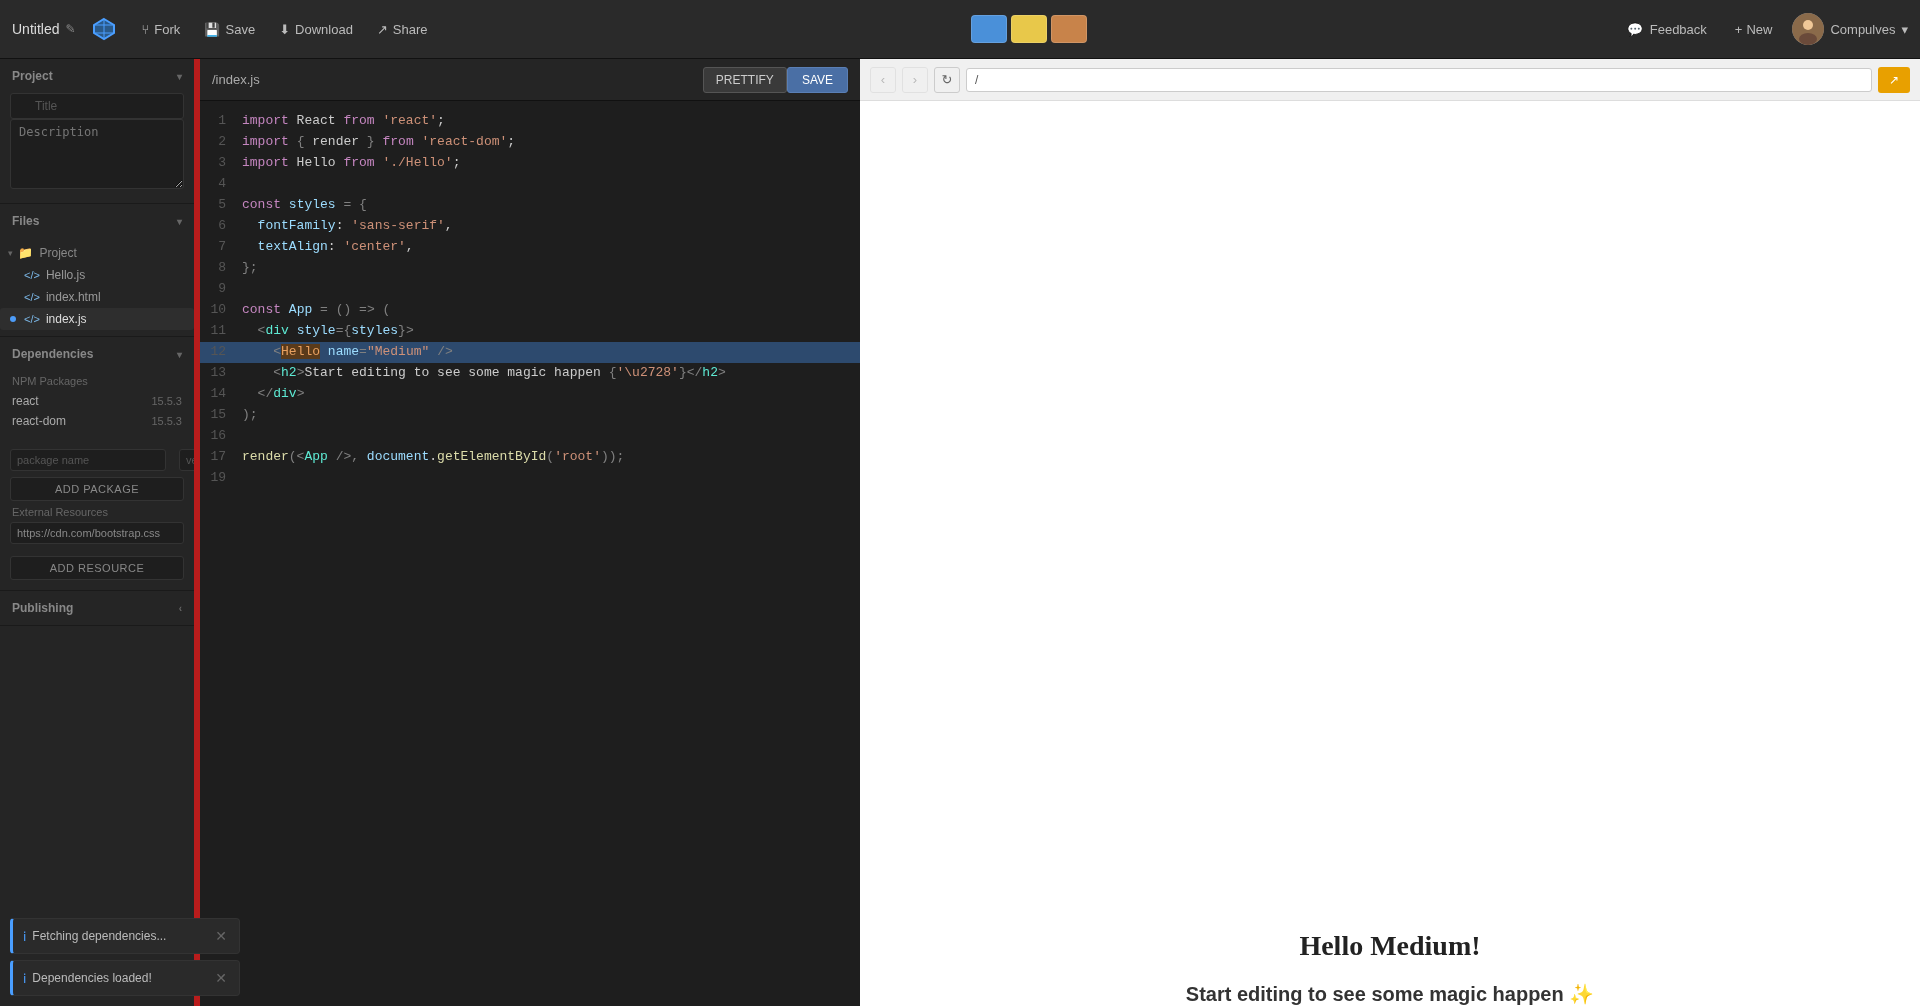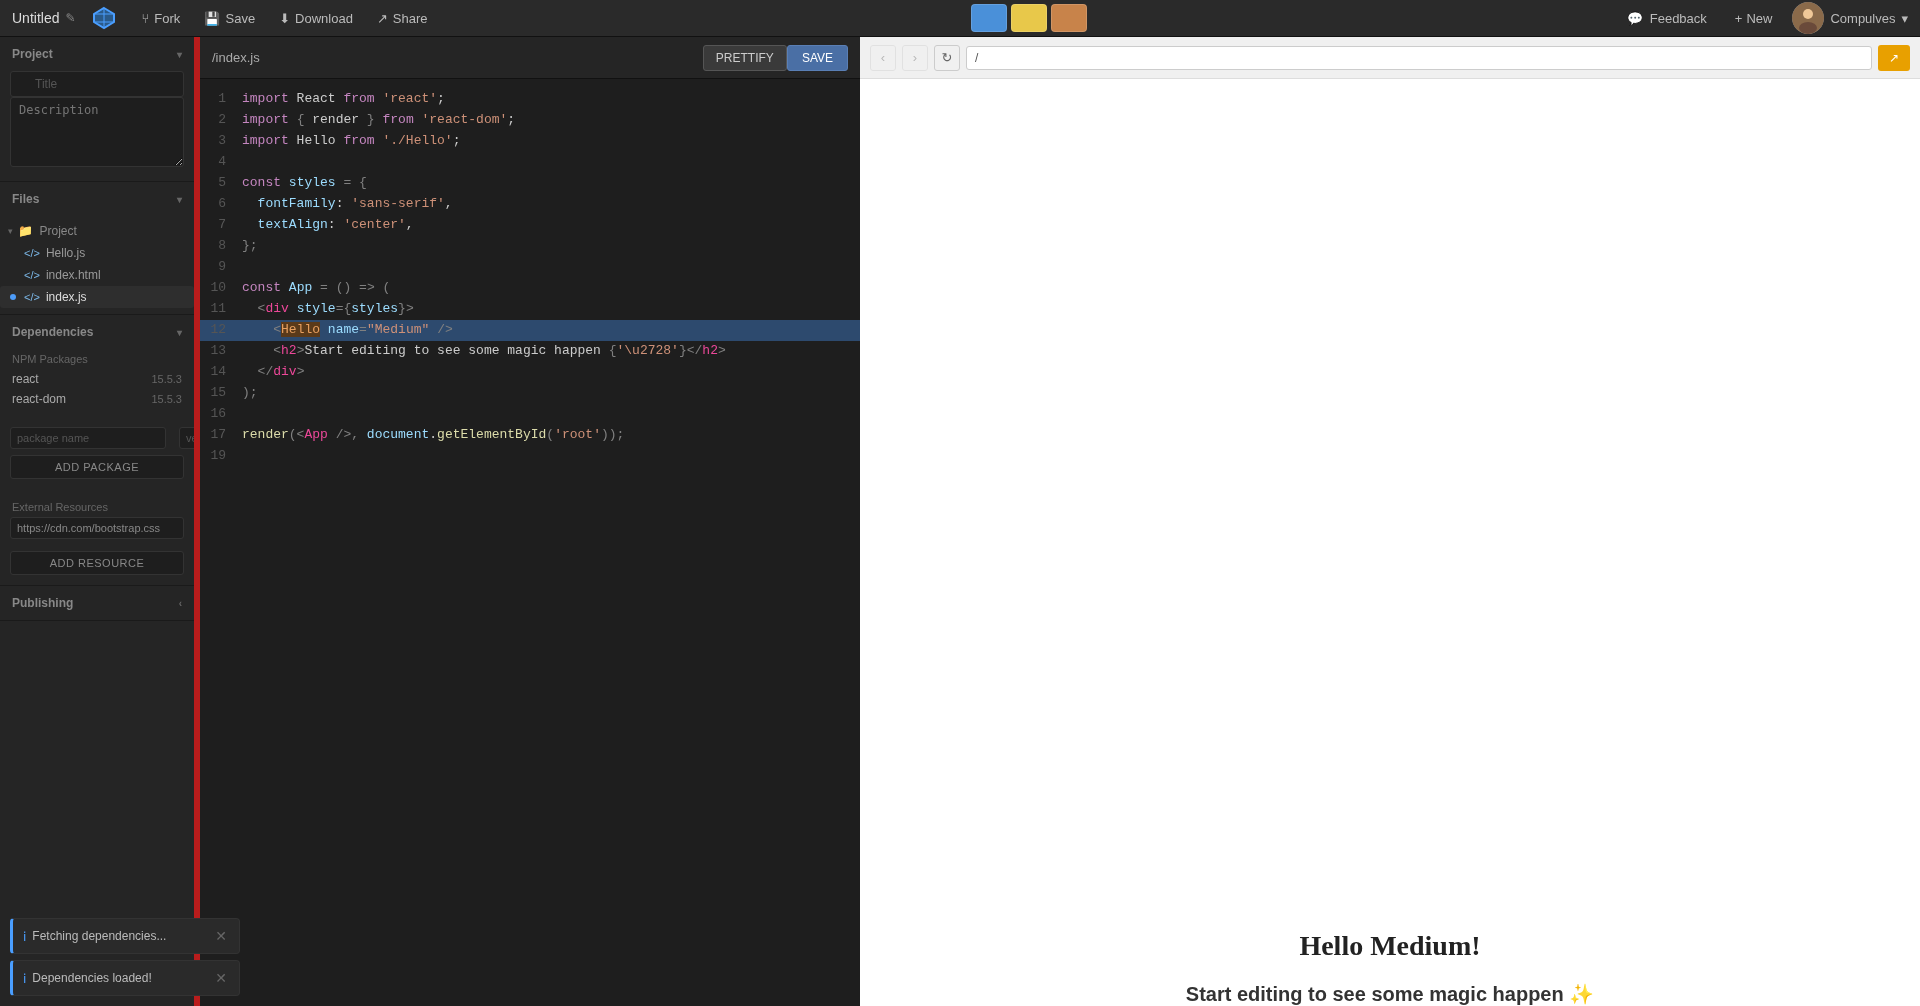--- a/index.html
+++ b/index.html
@@ -1,19 +1,19 @@
 <!DOCTYPE html>
 <html><head>
   <meta charset="utf-8">
   <style>
     * { box-sizing: border-box; margin: 0; padding: 0; }
     body { font-family: -apple-system, BlinkMacSystemFont, 'Segoe UI', sans-serif; background: #1a1a1a; color: #ccc; height: 1006px; overflow: hidden; display: flex; flex-direction: column; }
 
     
-    .topbar { display: flex; align-items: center; background: #2a2a2a; height: 37px; padding: 0 12px; gap: 12px; border-bottom: 1px solid #111; flex-shrink: 0; }
+    .topbar { display: flex; align-items: center; background: #2a2a2a; height: 59px; padding: 0 12px; gap: 12px; border-bottom: 1px solid #111; flex-shrink: 0; }
     .topbar-title { color: #ddd; font-size: 14px; font-weight: 500; display: flex; align-items: center; gap: 6px; }
     .topbar-title .edit-icon { color: #888; font-size: 12px; cursor: pointer; }
     .topbar-logo { display: flex; align-items: center; justify-content: center; width: 32px; height: 32px; }
     .topbar-logo svg { width: 24px; height: 24px; }
     .topbar-actions { display: flex; align-items: center; gap: 4px; }
     .topbar-btn { background: transparent; border: none; color: #bbb; font-size: 13px; cursor: pointer; padding: 5px 10px; display: flex; align-items: center; gap: 5px; border-radius: 4px; }
     .topbar-spacer { flex: 1; }
     .color-swatches { display: flex; gap: 4px; align-items: center; }
     .swatch { width: 36px; height: 28px; border-radius: 4px; cursor: pointer; border: 1px solid rgba(255,255,255,0.15); }
     .topbar-right { display: flex; align-items: center; gap: 12px; }
@@ -77,21 +77,21 @@
     .code-area { flex: 1; overflow: auto; padding: 10px 0; font-family: 'Courier New', Courier, monospace; font-size: 13px; line-height: 1.6; }
     .code-line { display: flex; min-height: 21px; }
     .line-num { color: #555; text-align: right; padding: 0 16px 0 10px; min-width: 42px; user-select: none; flex-shrink: 0; }
     .line-content { color: #ccc; white-space: pre; flex: 1; padding-right: 0; }
 
     
     .kw { color: #c586c0; }
     .fn { color: #dcdcaa; }
     .str { color: #ce9178; }
     .var2 { color: #9cdcfe; }
-    .tag { color: #ec4899; }
+    .tag { color: #5eead4; }
     .attr { color: #9cdcfe; }
     .punctuation { color: #808080; }
     .highlight-line { background: #2d4a6e; display: flex; min-height: 21px; }
     .highlight-line .line-content { color: #ccc; }
 
     
     .preview-area { width: 1060px; background: #fff; display: flex; flex-direction: column; flex-shrink: 0; }
     .preview-topbar { background: #f0f0f0; border-bottom: 1px solid #ddd; display: flex; align-items: center; gap: 6px; padding: 0 10px; height: 42px; flex-shrink: 0; }
     .preview-nav-btn { background: none; border: 1px solid #ccc; border-radius: 3px; color: #666; font-size: 13px; width: 26px; height: 26px; cursor: pointer; display: flex; align-items: center; justify-content: center; }
     .preview-nav-btn:disabled { opacity: 0.4; cursor: default; }
@@ -226,21 +226,21 @@
         <div class="dep-row">
           <span>react-dom</span>
           <span class="dep-version">15.5.3</span>
         </div>
         <div class="dep-inputs">
           <input class="dep-input" placeholder="package name" style="">
           <input class="dep-input" style="width: 60px;" placeholder="version">
         </div>
         <button class="add-btn">ADD PACKAGE</button>
         
-        <div class="dep-label" style="margin-top:18px;">External Resources</div>
+        <div class="dep-label" style="margin-top:1px;">External Resources</div>
         <input class="ext-input" value="https://cdn.com/bootstrap.css" placeholder="https://cdn.com/bootstrap.css" style="">
         <button class="add-btn">ADD RESOURCE</button>
       </div>
     </div>
 
     <div class="sidebar-section">
       <div class="sidebar-section-header">
         <span>Publishing</span>
         <span class="chevron">‹</span>
       </div>

